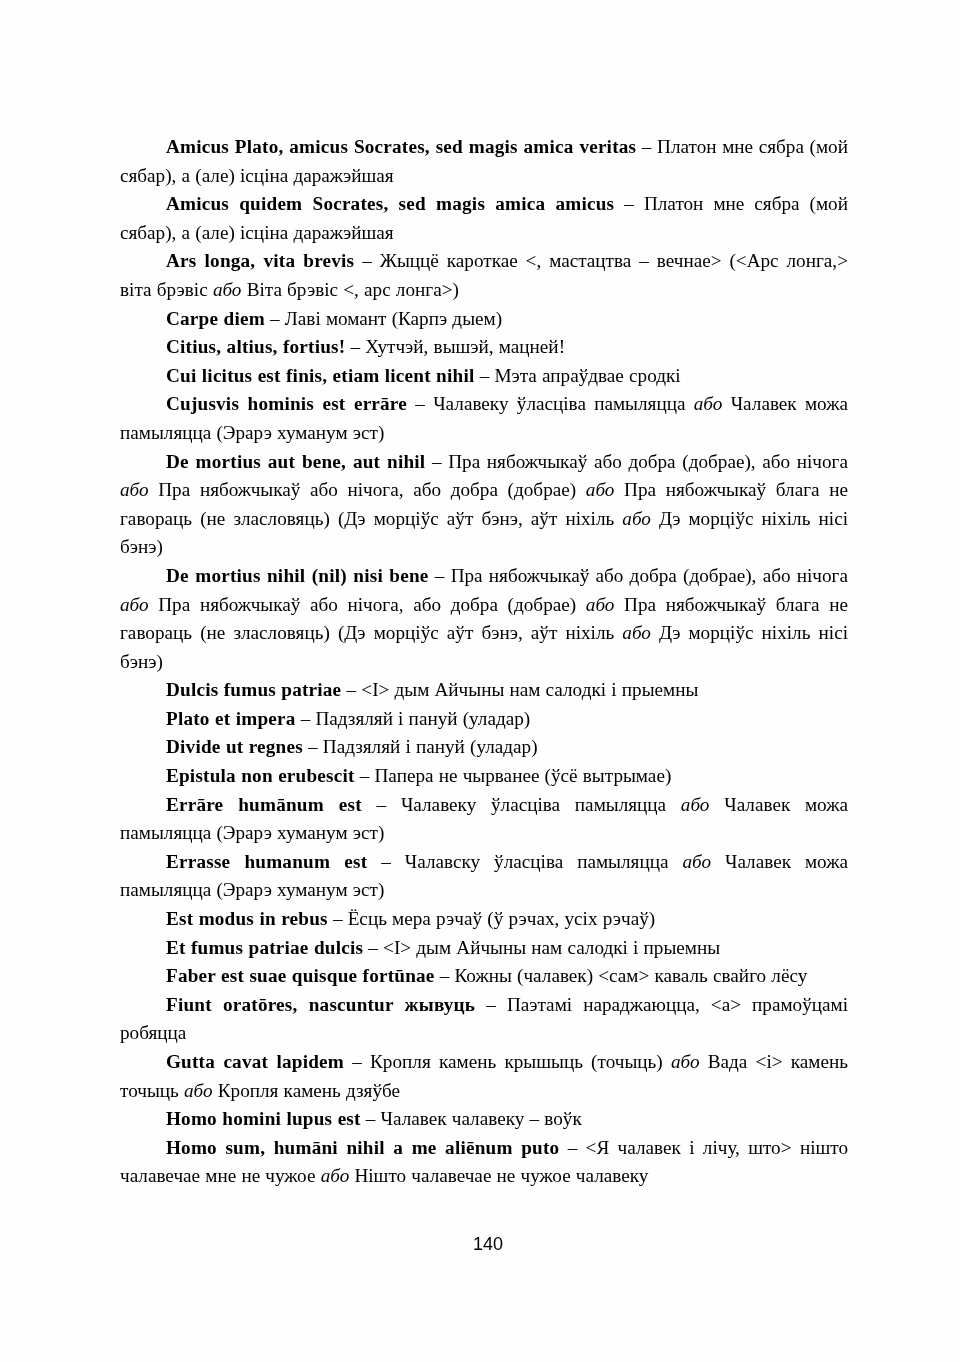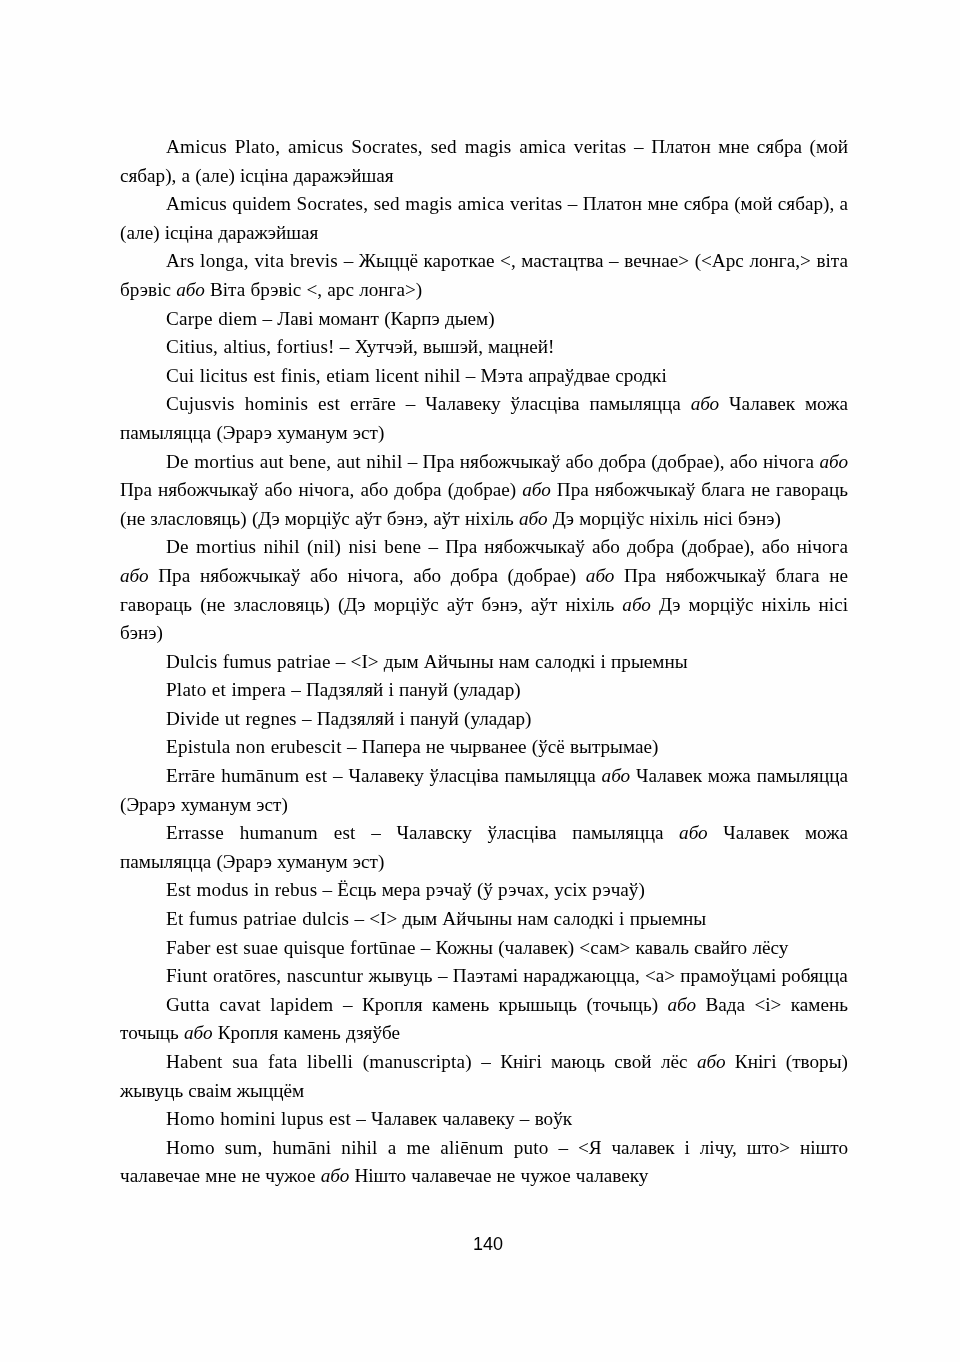--- a/index.html
+++ b/index.html
@@ -33,21 +33,21 @@
     line-height: 28.6px;
     text-align: justify;
     text-indent: 46px;
     margin: 0;
     padding: 0;
     -webkit-hyphens: none;
     hyphens: none;
     word-spacing: 0.02em;
   }
   .entry .lat {
-    font-weight: normal;
+    font-weight: bold;
     letter-spacing: 0.2px;
   }
   .entry .it {
     font-style: italic;
   }
   .page-number {
     position: absolute;
     left: 0;
     top: 1233px;
     width: 960px;
@@ -57,37 +57,36 @@
     font-family: Liberation Sans, sans-serif;
     padding-left: 8px;
   }
 </style>
 </head>
 <body>
 
 <div class="page">
   <div class="text-block" id="entry-list">
       <p class="entry"><span class="lat">Amicus Plato, amicus Socrates, sed magis amica veritas</span> <span>–</span><span> Платон мне сябра (мой сябар), а (але) ісціна даражэйшая</span></p>
-      <p class="entry"><span class="lat">Amicus quidem Socrates, sed magis amica veritas</span> <span>–</span><span> Платон мне сябра (мой сябар), а (але) ісціна даражэйшая</span></p>
+      <p class="entry"><span class="lat">Amicus quidem Socrates, sed magis amica amicus</span> <span>–</span><span> Платон мне сябра (мой сябар), а (але) ісціна даражэйшая</span></p>
       <p class="entry"><span class="lat">Ars longa, vita brevis</span> <span>–</span><span> Жыццё кароткае &lt;, мастацтва – вечнае&gt; (&lt;Арс лонга,&gt; віта брэвіс </span><span class="it">або</span><span> Віта брэвіс &lt;, арс лонга&gt;)</span></p>
       <p class="entry"><span class="lat">Carpe diem</span> <span>–</span><span> Лаві момант (Карпэ дыем)</span></p>
       <p class="entry"><span class="lat">Citius, altius, fortius!</span> <span>–</span><span> Хутчэй, вышэй, мацней!</span></p>
       <p class="entry"><span class="lat">Cui licitus est finis, etiam licent nihil</span> <span>–</span><span> Мэта апраўдвае сродкі</span></p>
       <p class="entry"><span class="lat">Cujusvis hominis est errāre</span> <span>–</span><span> Чалавеку ўласціва памыляцца </span><span class="it">або</span><span> Чалавек можа памыляцца (Эрарэ хуманум эст)</span></p>
       <p class="entry"><span class="lat">De mortius aut bene, aut nihil</span> <span>–</span><span> Пра нябожчыкаў або добра (добрае), або нічога </span><span class="it">або</span><span> Пра нябожчыкаў або нічога, або добра (добрае) </span><span class="it">або</span><span> Пра нябожчыкаў блага не гавораць (не зласловяць) (Дэ морціўс аўт бэнэ, аўт ніхіль </span><span class="it">або</span><span> Дэ морціўс ніхіль нісі бэнэ)</span></p>
       <p class="entry"><span class="lat">De mortius nihil (nil) nisi bene</span> <span>–</span><span> Пра нябожчыкаў або добра (добрае), або нічога </span><span class="it">або</span><span> Пра нябожчыкаў або нічога, або добра (добрае) </span><span class="it">або</span><span> Пра нябожчыкаў блага не гавораць (не зласловяць) (Дэ морціўс аўт бэнэ, аўт ніхіль </span><span class="it">або</span><span> Дэ морціўс ніхіль нісі бэнэ)</span></p>
       <p class="entry"><span class="lat">Dulcis fumus patriae</span> <span>–</span><span> &lt;I&gt; дым Айчыны нам салодкі і прыемны</span></p>
       <p class="entry"><span class="lat">Plato et impera</span> <span>–</span><span> Падзяляй і пануй (уладар)</span></p>
       <p class="entry"><span class="lat">Divide ut regnes</span> <span>–</span><span> Падзяляй і пануй (уладар)</span></p>
       <p class="entry"><span class="lat">Epistula non erubescit</span> <span>–</span><span> Папера не чырванее (ўсё вытрымае)</span></p>
       <p class="entry"><span class="lat">Errāre humānum est</span> <span>–</span><span> Чалавеку ўласціва памыляцца </span><span class="it">або</span><span> Чалавек можа памыляцца (Эрарэ хуманум эст)</span></p>
       <p class="entry"><span class="lat">Errasse humanum est</span> <span>–</span><span> Чалавску ўласціва памыляцца </span><span class="it">або</span><span> Чалавек можа памыляцца (Эрарэ хуманум эст)</span></p>
       <p class="entry"><span class="lat">Est modus in rebus</span> <span>–</span><span> Ёсць мера рэчаў (ў рэчах, усіх рэчаў)</span></p>
       <p class="entry"><span class="lat">Et fumus patriae dulcis</span> <span>–</span><span> &lt;I&gt; дым Айчыны нам салодкі і прыемны</span></p>
       <p class="entry"><span class="lat">Faber est suae quisque fortūnae</span> <span>–</span><span> Кожны (чалавек) &lt;сам&gt; каваль свайго лёсу</span></p>
       <p class="entry"><span class="lat">Fiunt oratōres, nascuntur жывуць</span> <span>–</span><span> Паэтамі нараджаюцца, &lt;а&gt; прамоўцамі робяцца</span></p>
       <p class="entry"><span class="lat">Gutta cavat lapidem</span> <span>–</span><span> Кропля камень крышыць (точыць) </span><span class="it">або</span><span> Вада &lt;і&gt; камень точыць </span><span class="it">або</span><span> Кропля камень дзяўбе</span></p>
-      <p class="entry"><span class="lat">Habent sua fata libelli (manuscripta)</span> <span>–</span><span> Кнігі маюць свой лёс </span><span class="it">або</span><span> Кнігі (творы) жывуць сваім жыццём</span></p>
       <p class="entry"><span class="lat">Homo homini lupus est</span> <span>–</span><span> Чалавек чалавеку – воўк</span></p>
       <p class="entry"><span class="lat">Homo sum, humāni nihil a me aliēnum puto</span> <span>–</span><span> &lt;Я чалавек і лічу, што&gt; нішто чалавечае мне не чужое </span><span class="it">або</span><span> Нішто чалавечае не чужое чалавеку</span></p>
     </div>
   <div class="page-number">140</div>
 </div>
 
 </body></html>

